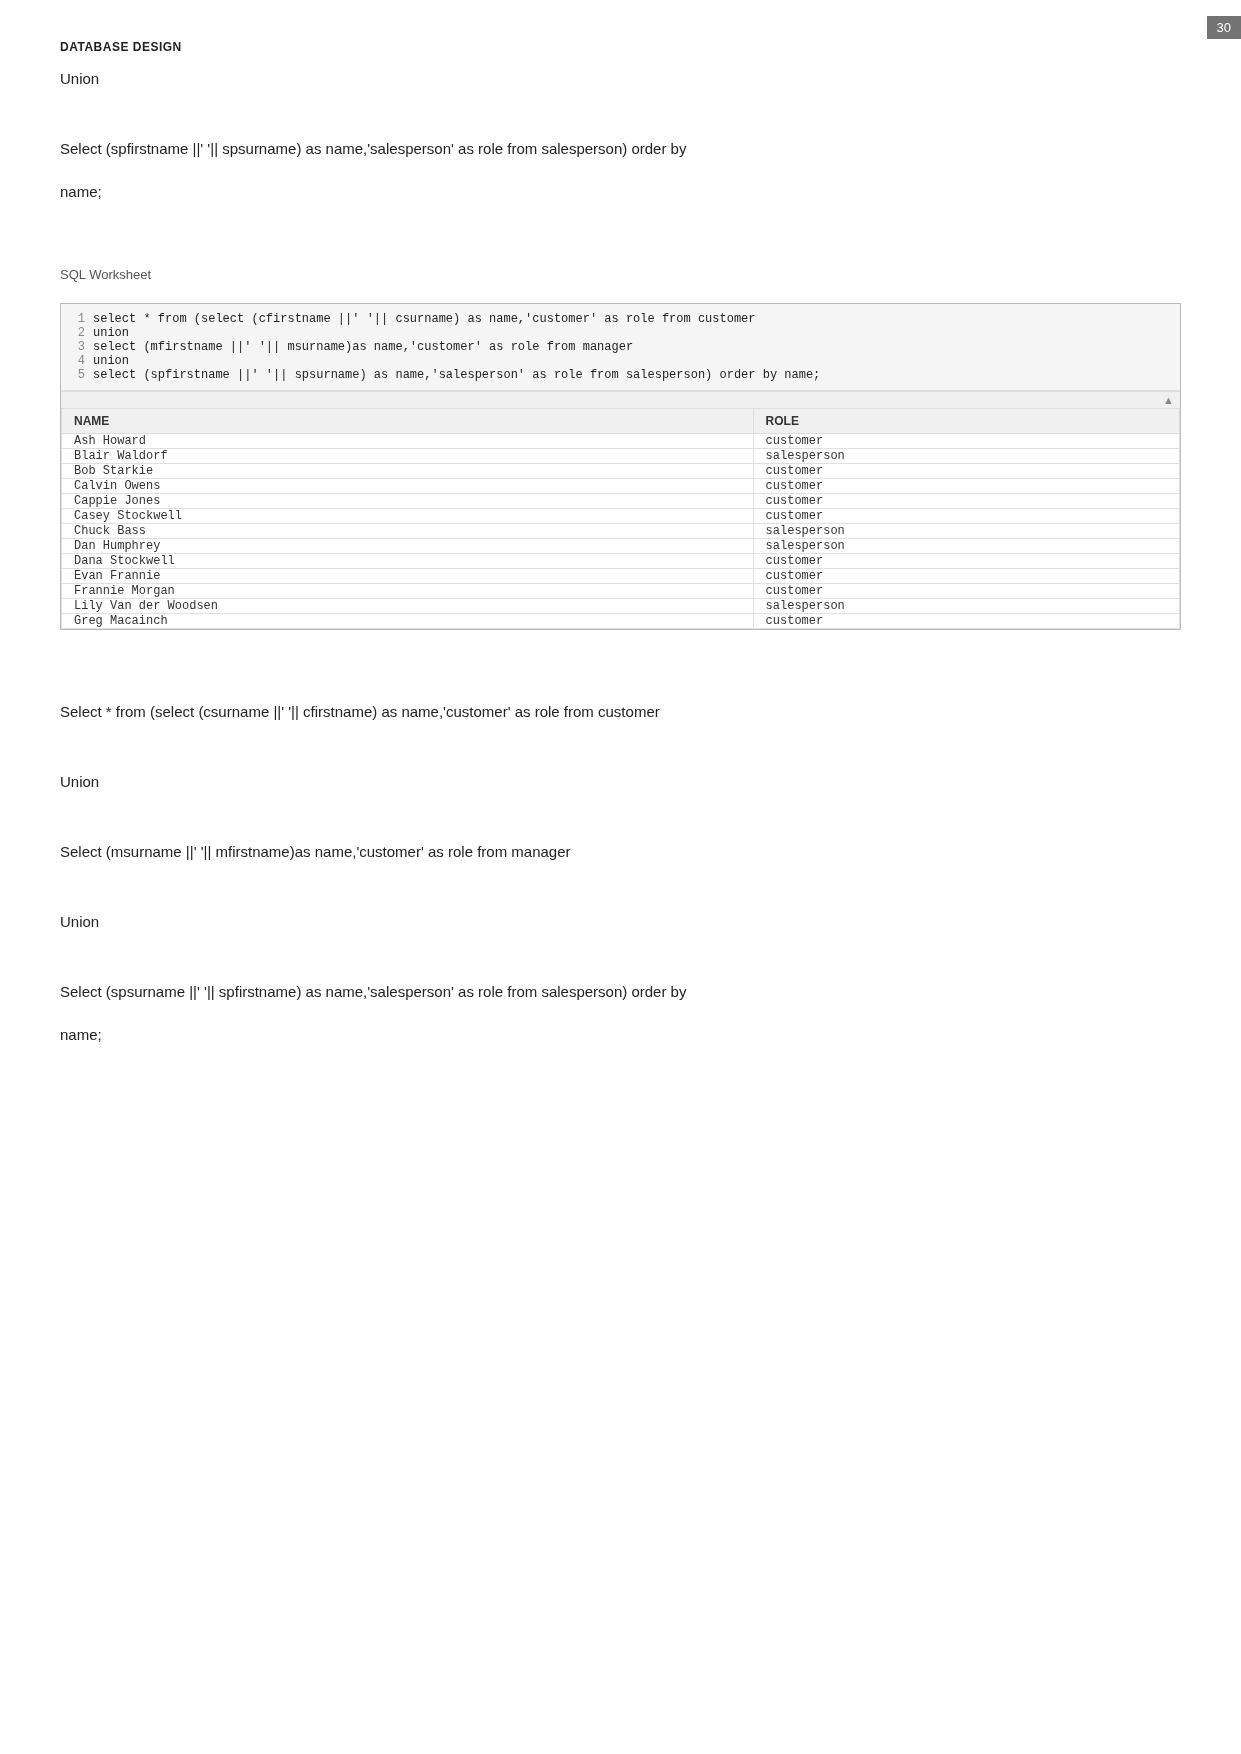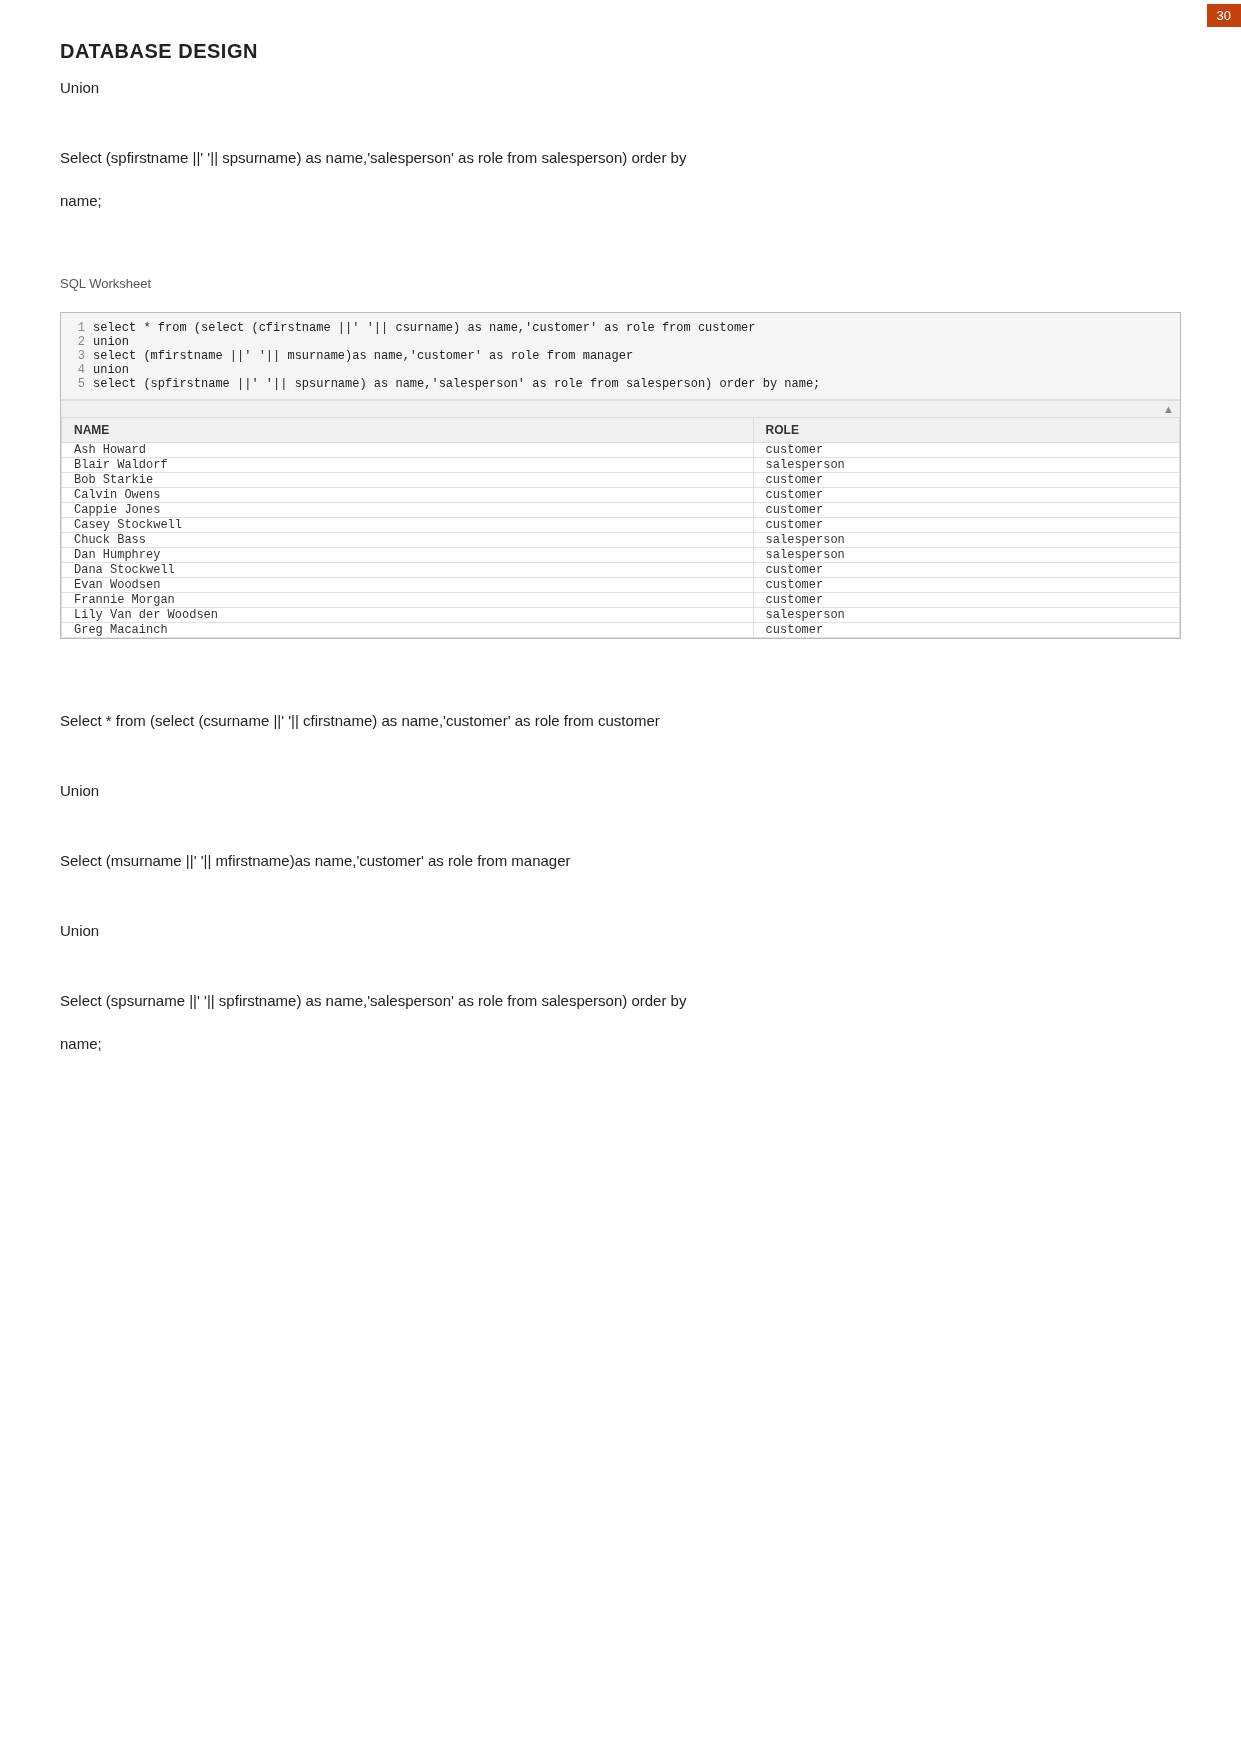--- a/index.html
+++ b/index.html
@@ -7,32 +7,32 @@
       background: #fff;
       font-family: Arial, sans-serif;
       font-size: 14px;
       color: #222;
       width: 1241px;
       min-height: 1754px;
       position: relative;
     }
     .page-number {
       position: absolute;
-      top: 4px;
+      top: 16px;
       right: 0;
-      background: #c2410c;
+      background: #737373;
       color: #fff;
       padding: 4px 10px;
       font-size: 13px;
     }
     .content {
       padding: 40px 60px 60px 60px;
     }
     .section-title {
-      font-size: 20px;
+      font-size: 12px;
       font-weight: bold;
       color: #222;
       margin-bottom: 10px;
       letter-spacing: 0.5px;
     }
     .sql-text {
       font-size: 15px;
       line-height: 1.8;
       margin-top: 16px;
       margin-bottom: 16px;
@@ -197,21 +197,21 @@
             </tr>
             <tr>
               <td>Dan Humphrey</td>
               <td>salesperson</td>
             </tr>
             <tr>
               <td>Dana Stockwell</td>
               <td>customer</td>
             </tr>
             <tr>
-              <td>Evan Woodsen</td>
+              <td>Evan Frannie</td>
               <td>customer</td>
             </tr>
             <tr>
               <td>Frannie Morgan</td>
               <td>customer</td>
             </tr>
             <tr>
               <td>Lily Van der Woodsen</td>
               <td>salesperson</td>
             </tr>

